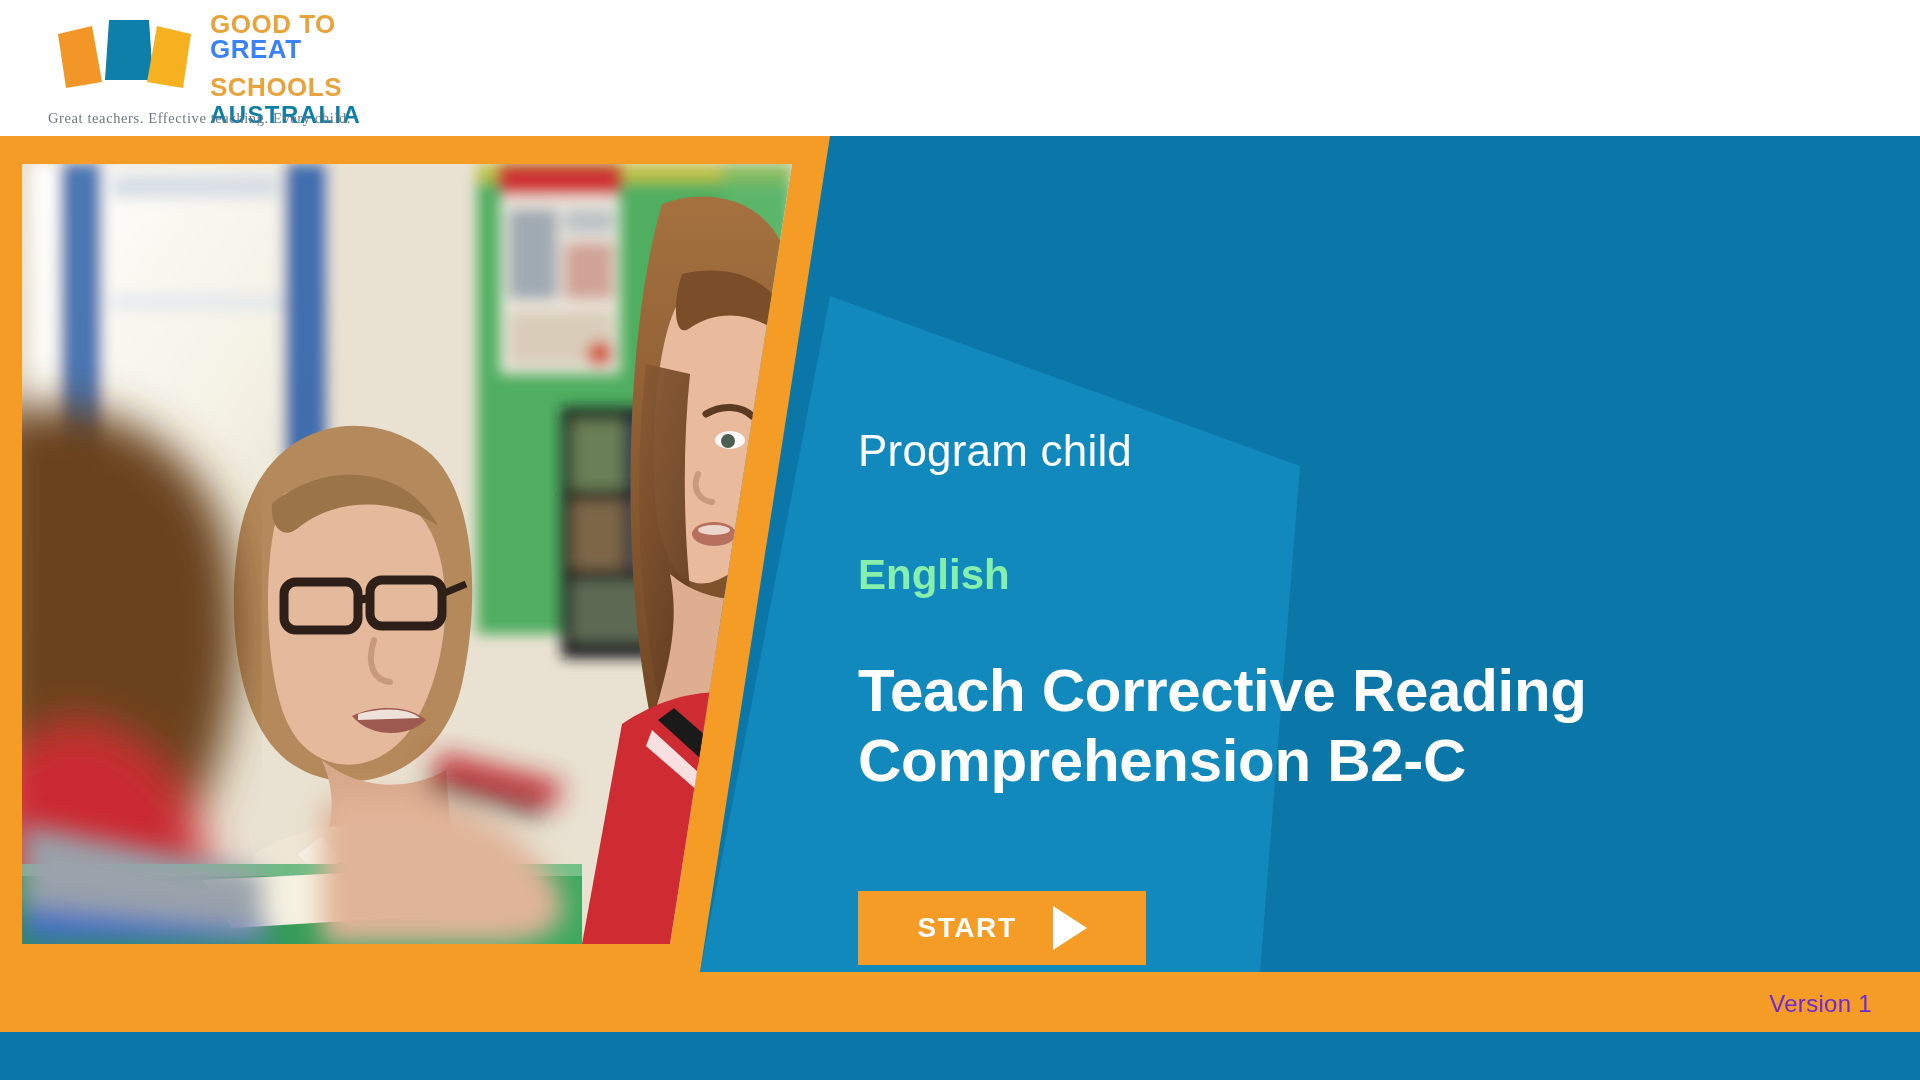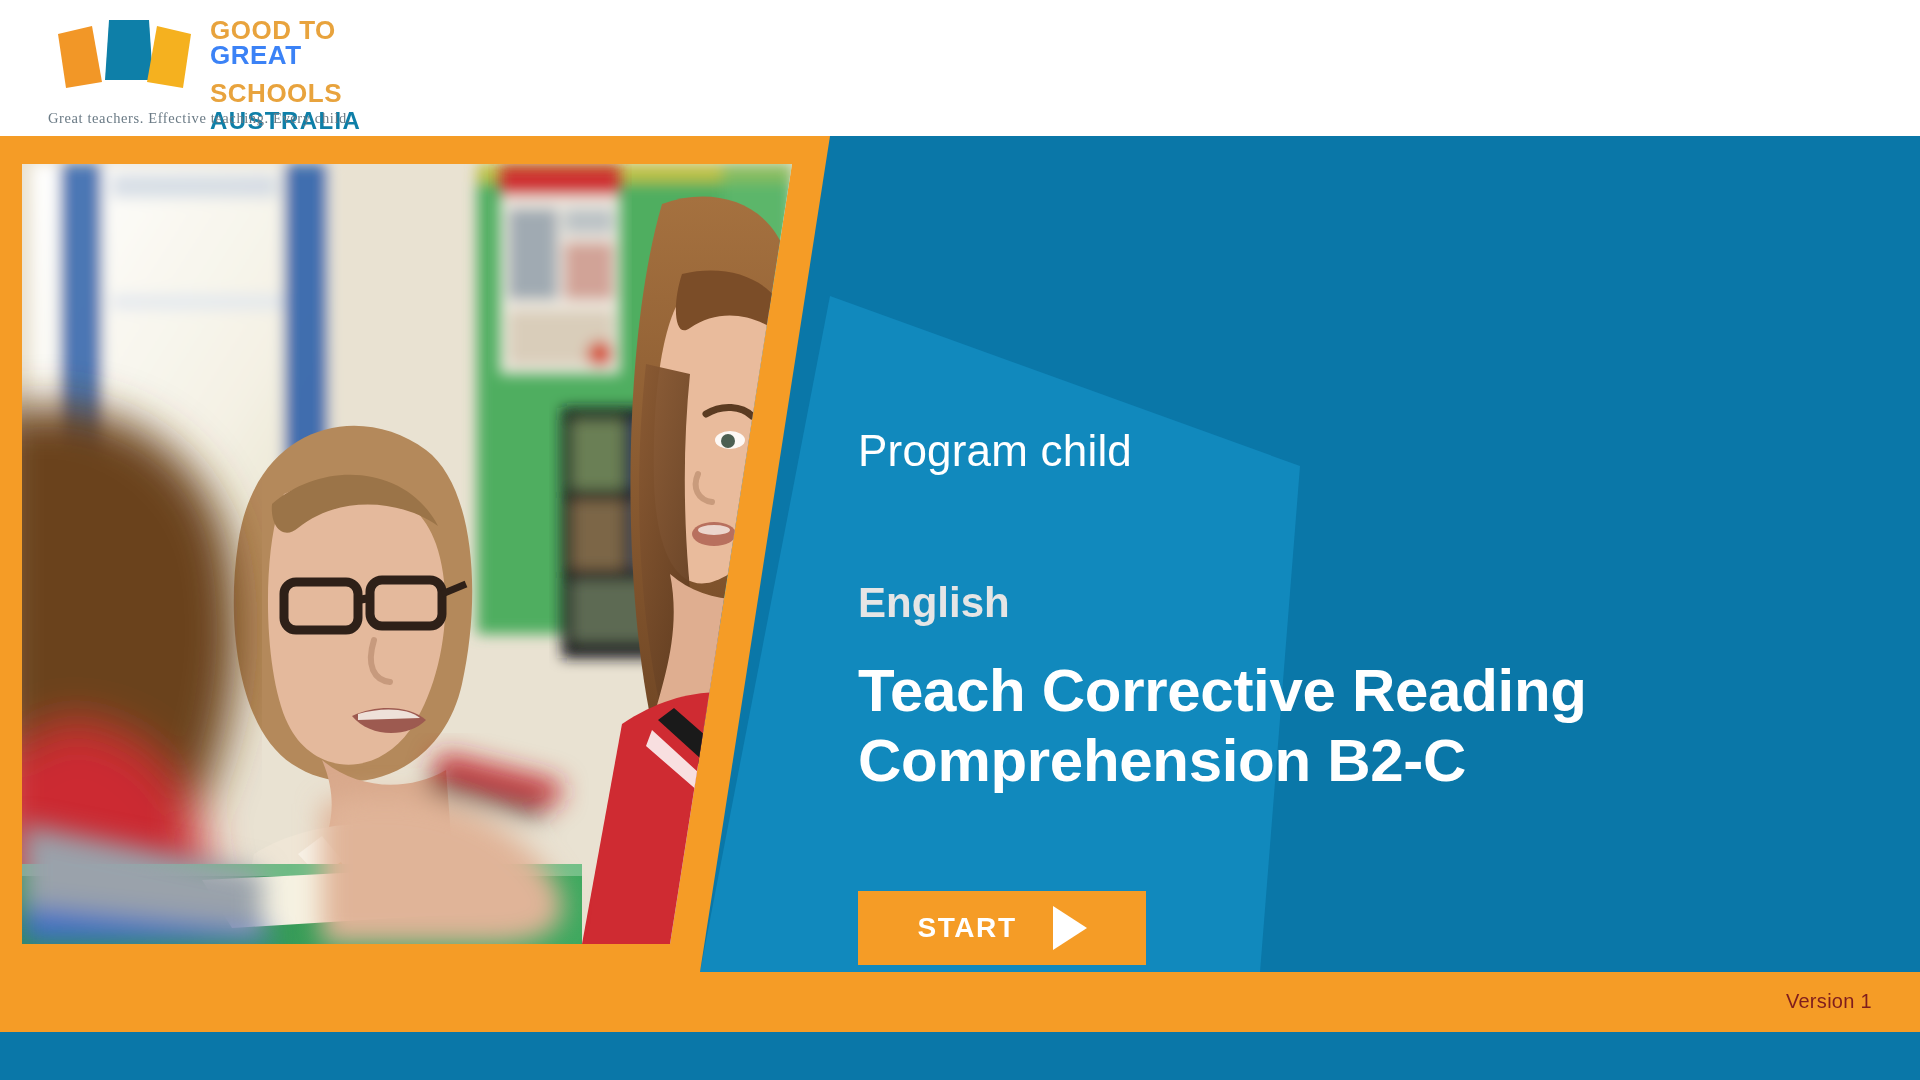--- a/index.html
+++ b/index.html
@@ -34,21 +34,21 @@
   .logo-mark {
     position: absolute;
     left: 6px;
     top: 6px;
     width: 140px;
     height: 74px;
   }
   .logo-text {
     position: absolute;
     left: 162px;
-    top: 6px;
+    top: 0;
     width: 140px;
     height: 84px;
   }
   .logo-line {
     font-weight: bold;
     letter-spacing: 0.5px;
     line-height: 0.96;
     font-size: 26px;
     color: #E8A33D;
   }
@@ -131,23 +131,22 @@
     font-size: 44px;
     color: #ffffff;
     font-weight: normal;
     letter-spacing: 0.2px;
   }
   .subject {
     position: absolute;
     left: 0;
     top: 415px;
     font-size: 42px;
-    color: #e5e5e5;
+    color: #86efac;
     font-weight: bold;
-    margin-top: 28px;
   }
   .title {
     position: absolute;
     left: 0;
     top: 520px;
     width: 820px;
     font-size: 60px;
     line-height: 1.16;
     color: #ffffff;
     font-weight: bold;
@@ -187,22 +186,22 @@
     left: 0;
     top: 972px;
     width: 1920px;
     height: 60px;
     background: #F59C26;
   }
   .version {
     position: absolute;
     right: 48px;
     top: 990px;
-    font-size: 20px;
-    color: #7f1d1d;
+    font-size: 24px;
+    color: #6d28d9;
     letter-spacing: 0.3px;
   }
   .footer-teal {
     position: absolute;
     left: 0;
     top: 1032px;
     width: 1920px;
     height: 48px;
     background: #0A77A8;
   }

